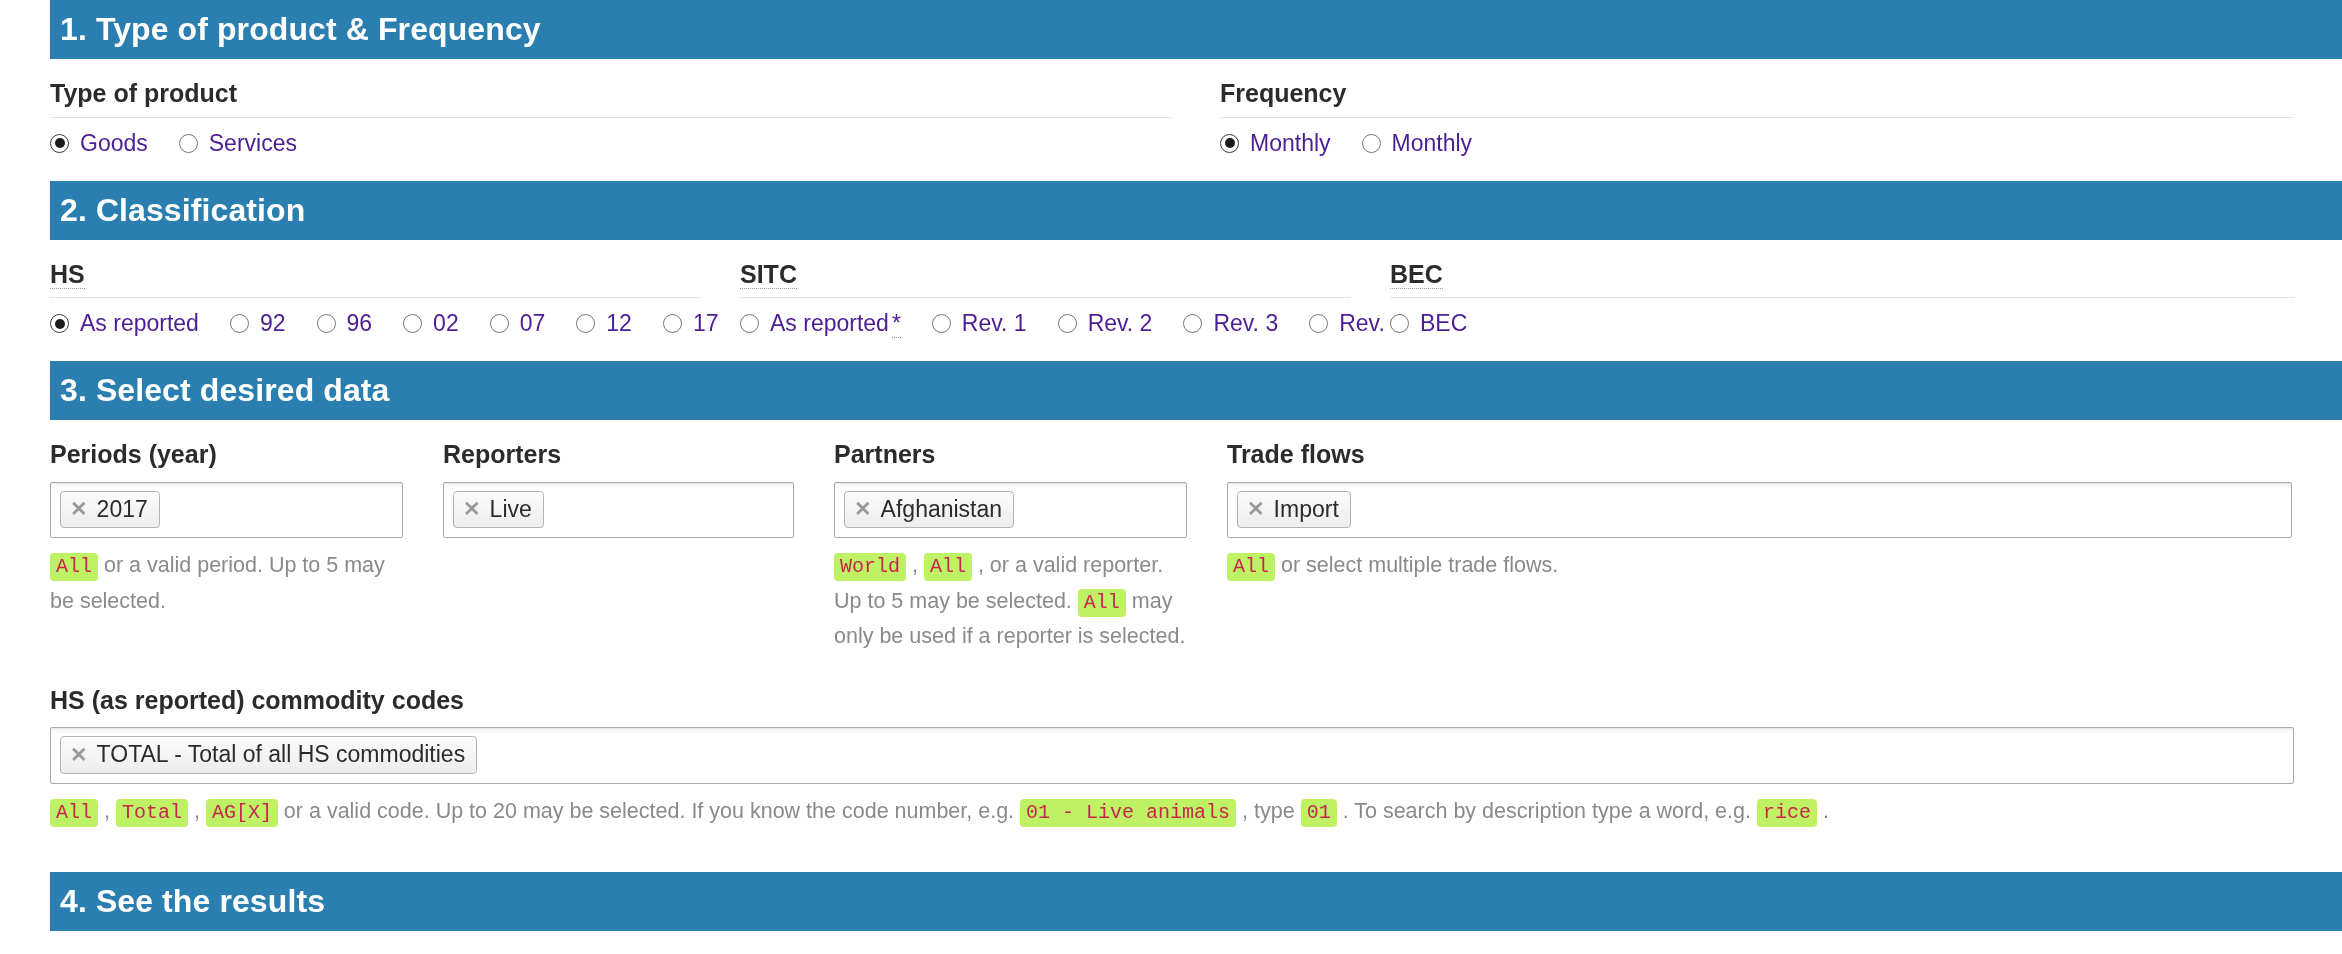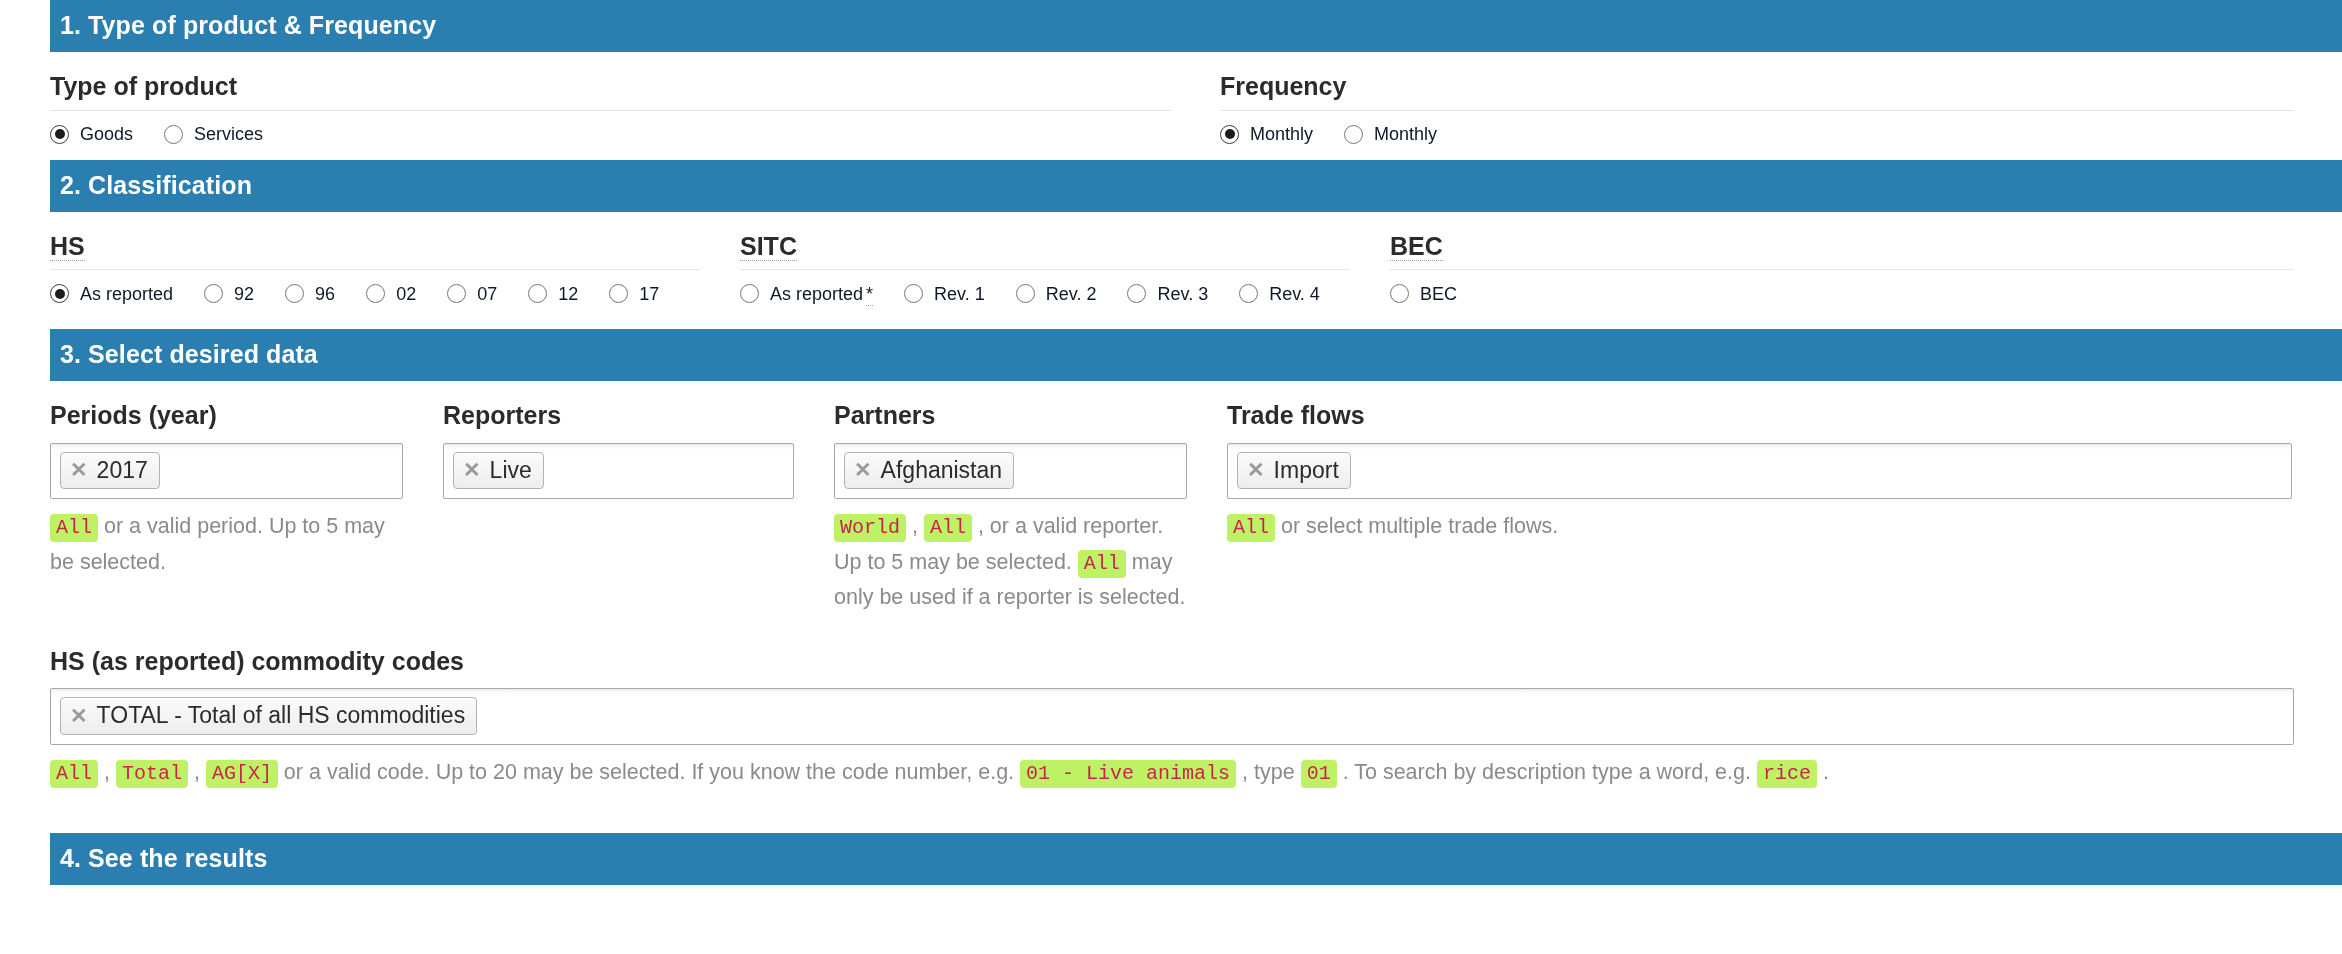--- a/index.html
+++ b/index.html
@@ -21,21 +21,21 @@
     position: relative;
     width: 2342px;
     padding: 0;
   }
 
   
   .section-banner {
     background: #2a7fb0;
     color: #ffffff;
     font-weight: bold;
-    font-size: 25px;
+    font-size: 32px;
     line-height: 1;
     padding: 13px 0 14px 10px;
     margin: 0 0 0 50px;
     width: 2292px;
     letter-spacing: 0.1px;
   }
 
   
   .content {
     padding: 0 0 0 50px;
@@ -98,22 +98,22 @@
     position: absolute;
     left: 50%;
     top: 50%;
     transform: translate(-50%, -50%);
     width: 10px;
     height: 10px;
     border-radius: 50%;
     background: #1b1b1b;
   }
   .radio-label {
-    font-size: 18px;
-    color: #0f172a;
+    font-size: 23px;
+    color: #4c1d95;
     line-height: 1;
   }
   .radio-label .star {
     border-bottom: 1px dotted #9b9b9b;
     padding-bottom: 1px;
     margin-left: 3px;
   }
 
   
   .row1 {
@@ -200,21 +200,21 @@
     background: #bef264;
     color: #c7254e;
     font-size: 20px;
     padding: 2px 6px 3px 6px;
     border-radius: 4px;
     white-space: pre;
     text-align: center;
   }
 
   
-  .s1-body { padding-bottom: 16px; border-radius: 21px; }
+  .s1-body { padding-bottom: 26px; border-radius: 21px; }
   .s2-body { padding-bottom: 26px; }
   .s3-body { padding-bottom: 16px; }
   .hs-codes-block { padding-top: 33px; padding-bottom: 26px; }
 </style>
 </head>
 <body>
 
 <div class="page">
 
   <div class="section-banner">1. Type of product &amp; Frequency</div>

